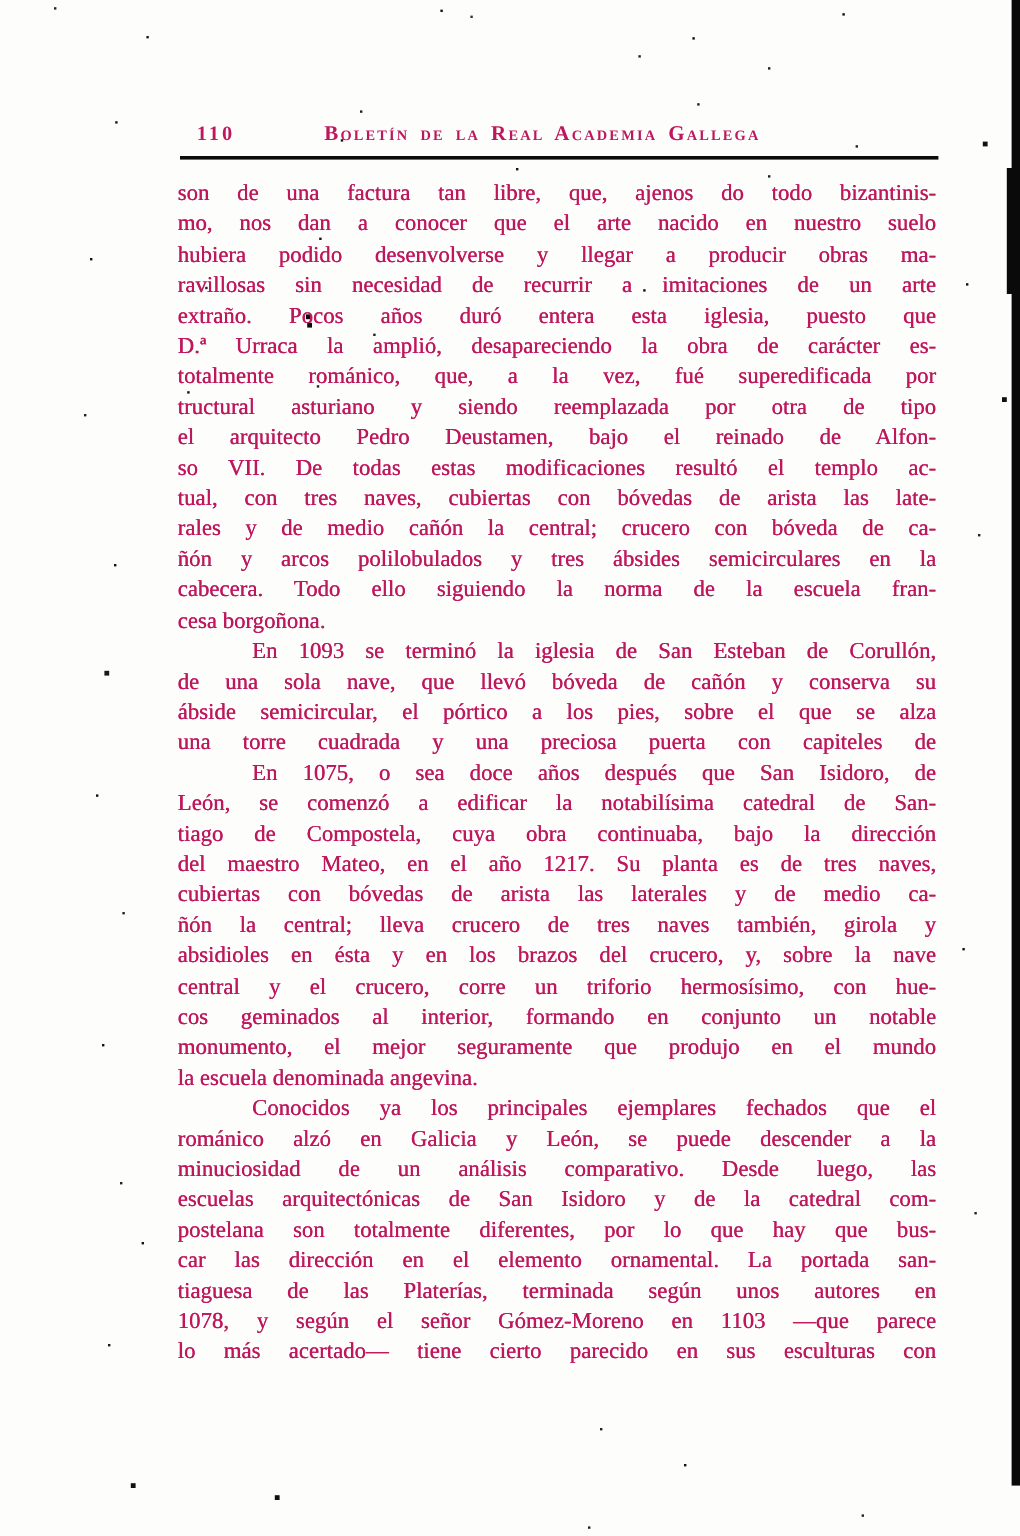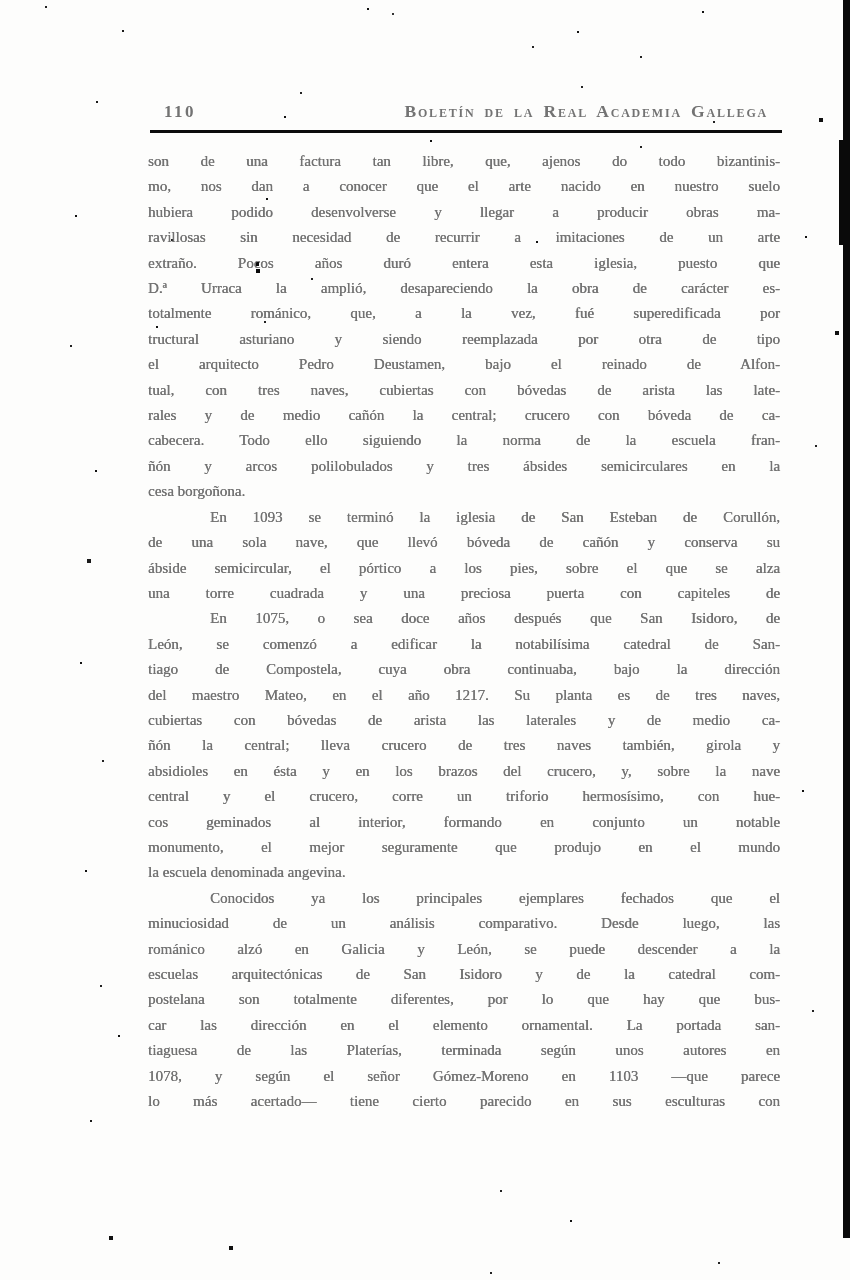--- a/index.html
+++ b/index.html
@@ -1,51 +1,51 @@
 <!DOCTYPE html>
 <html><head>
 <meta charset="utf-8">
 <style>
   html,body { margin:0; padding:0; }
   .page {
     position:relative;
     width:850px; height:1280px;
     background:#fdfdfc;
     font-family:"Liberation Serif","DejaVu Serif",serif;
-    color:#737373;
+    color:#be185d;
     overflow:hidden;
   }
   
   .header { position:absolute; left:150px; top:101px; width:632px; }
   .header-row { position:relative; height:22px; }
   .page-number {
     position:absolute; left:14px; top:1px;
     font-size:17px; letter-spacing:2.5px; font-weight:bold;
   }
   .header-title {
-    text-align:right;
+    text-align:center;
     font-variant:small-caps;
     font-weight:bold;
     font-size:17.5px;
     letter-spacing:1.8px;
     word-spacing:3px;
     transform:translateX(-14px);
   }
   .header-rule {
     margin-top:7px;
     border:none;
     border-top:3px solid #0c0c0c;
     width:100%;
   }
   
   .body {
     position:absolute; left:148px; top:149px; width:632px;
   }
   .line {
-    font-size:15px;
+    font-size:19px;
     line-height:25.4px;
     text-align:justify;
     -moz-text-align-last:justify;
     text-align-last:justify;
     text-shadow:0.3px 0 0 currentColor;
     white-space:normal;
   }
   .line.indent { text-indent:62px; }
   .line.end { text-align-last:left; -moz-text-align-last:left; }
   
@@ -100,43 +100,44 @@
   <div class="body">
       <div class="line">son de una factura tan libre, que, ajenos do todo bizantinis-</div>
       <div class="line">mo, nos dan a conocer que el arte nacido en nuestro suelo</div>
       <div class="line">hubiera podido desenvolverse y llegar a producir obras ma-</div>
       <div class="line">ravillosas sin necesidad de recurrir a imitaciones de un arte</div>
       <div class="line">extraño. Pocos años duró entera esta iglesia, puesto que</div>
       <div class="line">D.ª Urraca la amplió, desapareciendo la obra de carácter es-</div>
       <div class="line">totalmente románico, que, a la vez, fué superedificada por</div>
       <div class="line">tructural asturiano y siendo reemplazada por otra de tipo</div>
       <div class="line">el arquitecto Pedro Deustamen, bajo el reinado de Alfon-</div>
+      <div class="line">so VII. De todas estas modificaciones resultó el templo ac-</div>
       <div class="line">tual, con tres naves, cubiertas con bóvedas de arista las late-</div>
       <div class="line">rales y de medio cañón la central; crucero con bóveda de ca-</div>
+      <div class="line">ñón y arcos polilobulados y tres ábsides semicirculares en la</div>
       <div class="line">cabecera. Todo ello siguiendo la norma de la escuela fran-</div>
-      <div class="line">ñón y arcos polilobulados y tres ábsides semicirculares en la</div>
       <div class="line end">cesa borgoñona.</div>
       <div class="line indent">En 1093 se terminó la iglesia de San Esteban de Corullón,</div>
       <div class="line">de una sola nave, que llevó bóveda de cañón y conserva su</div>
       <div class="line">ábside semicircular, el pórtico a los pies, sobre el que se alza</div>
       <div class="line">una torre cuadrada y una preciosa puerta con capiteles de</div>
       <div class="line indent">En 1075, o sea doce años después que San Isidoro, de</div>
       <div class="line">León, se comenzó a edificar la notabilísima catedral de San-</div>
       <div class="line">tiago de Compostela, cuya obra continuaba, bajo la dirección</div>
       <div class="line">del maestro Mateo, en el año 1217. Su planta es de tres naves,</div>
       <div class="line">cubiertas con bóvedas de arista las laterales y de medio ca-</div>
       <div class="line">ñón la central; lleva crucero de tres naves también, girola y</div>
       <div class="line">absidioles en ésta y en los brazos del crucero, y, sobre la nave</div>
       <div class="line">central y el crucero, corre un triforio hermosísimo, con hue-</div>
       <div class="line">cos geminados al interior, formando en conjunto un notable</div>
       <div class="line">monumento, el mejor seguramente que produjo en el mundo</div>
       <div class="line end">la escuela denominada angevina.</div>
       <div class="line indent">Conocidos ya los principales ejemplares fechados que el</div>
+      <div class="line">románico alzó en Galicia y León, se puede descender a la</div>
       <div class="line">minuciosidad de un análisis comparativo. Desde luego, las</div>
-      <div class="line">románico alzó en Galicia y León, se puede descender a la</div>
       <div class="line">escuelas arquitectónicas de San Isidoro y de la catedral com-</div>
       <div class="line">postelana son totalmente diferentes, por lo que hay que bus-</div>
       <div class="line">car las dirección en el elemento ornamental. La portada san-</div>
       <div class="line">tiaguesa de las Platerías, terminada según unos autores en</div>
       <div class="line">1078, y según el señor Gómez-Moreno en 1103 —que parece</div>
       <div class="line">lo más acertado— tiene cierto parecido en sus esculturas con</div>
     </div>
 
 </div>
 

